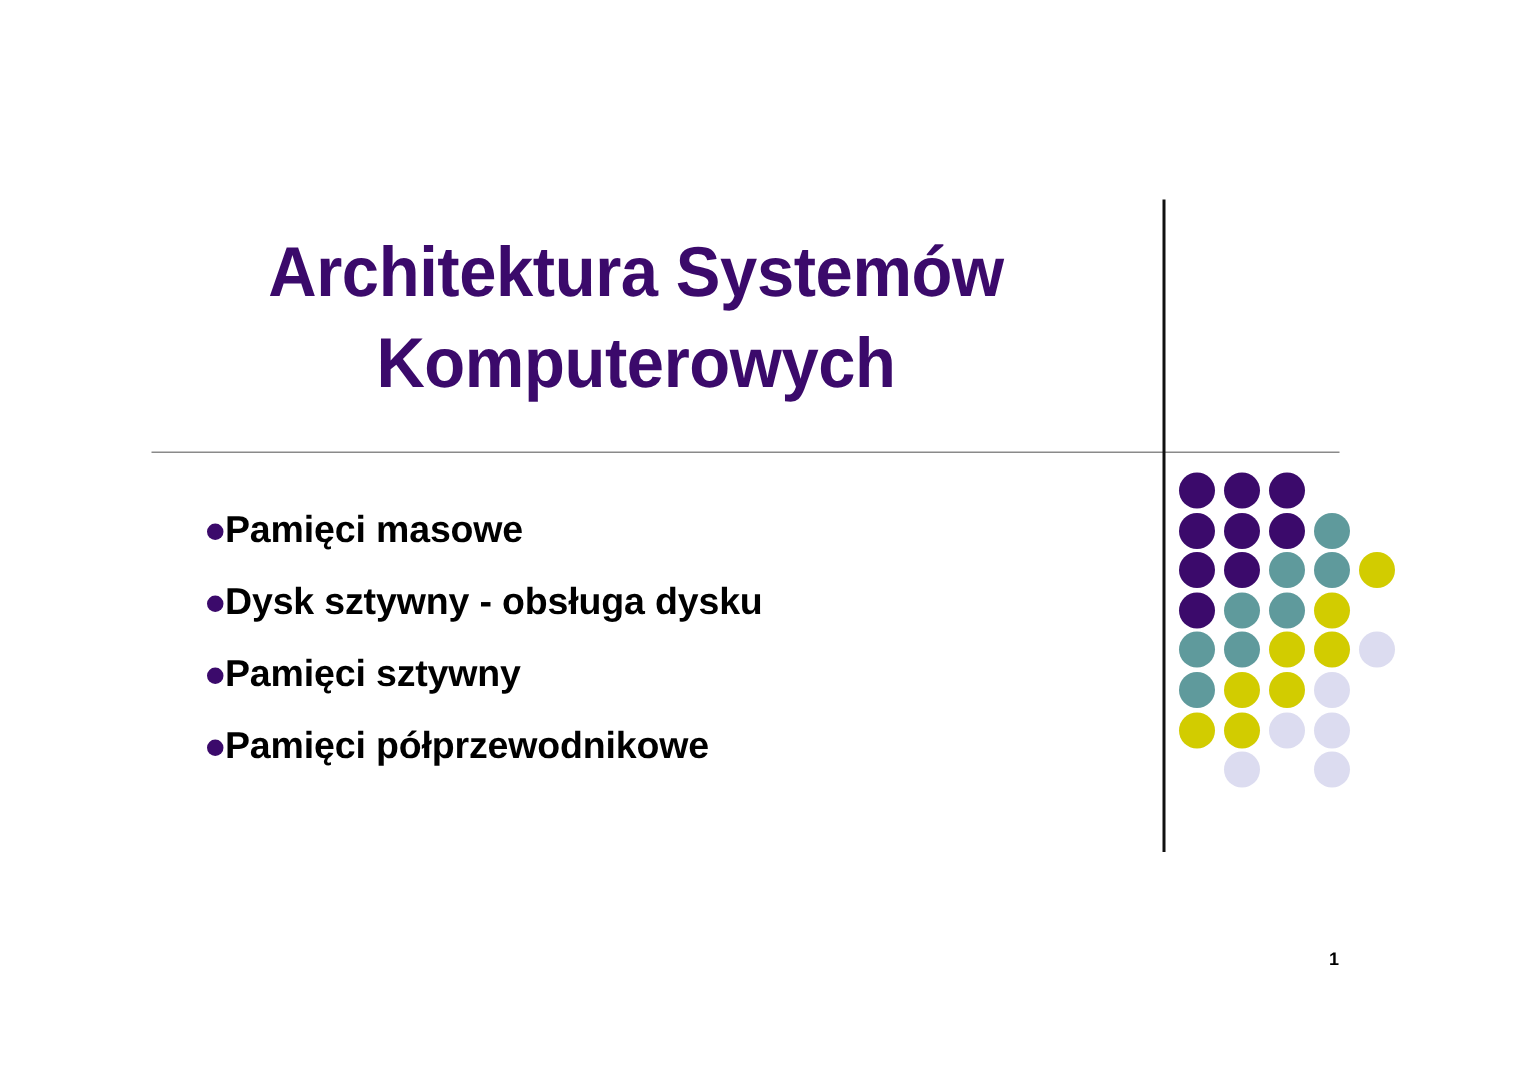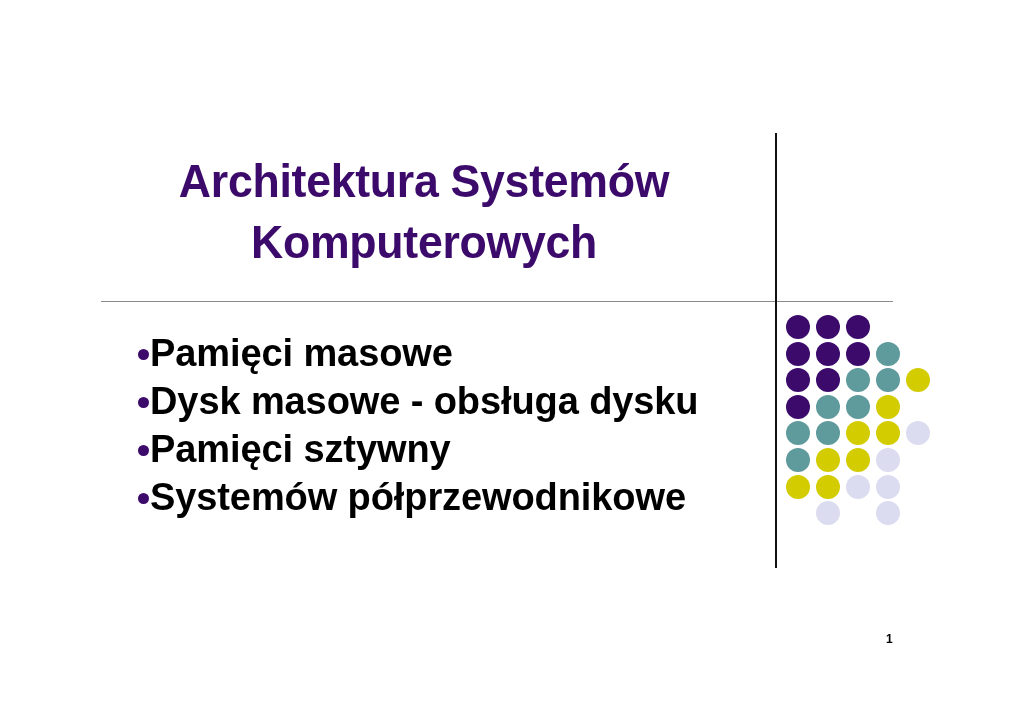--- a/index.html
+++ b/index.html
@@ -76,21 +76,21 @@
     border-radius: 50%;
     background: #3B0A6B;
     flex: 0 0 auto;
     margin-right: 1px;
     margin-top: 2px;
   }
   .bullet-text {
     color: #000000;
     font-family: "Liberation Sans", sans-serif;
     font-weight: bold;
-    font-size: 38px;
+    font-size: 25px;
     line-height: 34px;
     white-space: nowrap;
     letter-spacing: -0.1px;
   }
 
   
   #dot-matrix {
     position: absolute;
     left: 786px;
     top: 315px;
@@ -134,29 +134,29 @@
     <div class="tline">Komputerowych</div>
   </div>
 
   <div id="bullet-list">
     <div class="bullet-row">
       <span class="bullet-dot"></span>
       <span class="bullet-text">Pamięci masowe</span>
     </div>
     <div class="bullet-row">
       <span class="bullet-dot"></span>
-      <span class="bullet-text">Dysk masowe - obsługa dysku</span>
+      <span class="bullet-text">Dysk sztywny - obsługa dysku</span>
     </div>
     <div class="bullet-row">
       <span class="bullet-dot"></span>
       <span class="bullet-text">Pamięci sztywny</span>
     </div>
     <div class="bullet-row">
       <span class="bullet-dot"></span>
-      <span class="bullet-text">Systemów półprzewodnikowe</span>
+      <span class="bullet-text">Pamięci półprzewodnikowe</span>
     </div>
   </div>
 
   <div id="dot-matrix">
       <div class="dot-row">
         <span class="dot" style="left: 0px; background: rgb(59, 10, 107);"></span>
         <span class="dot" style="left: 30px; background: rgb(59, 10, 107);"></span>
         <span class="dot" style="left: 60px; background: rgb(59, 10, 107);"></span>
       </div>
       <div class="dot-row">

